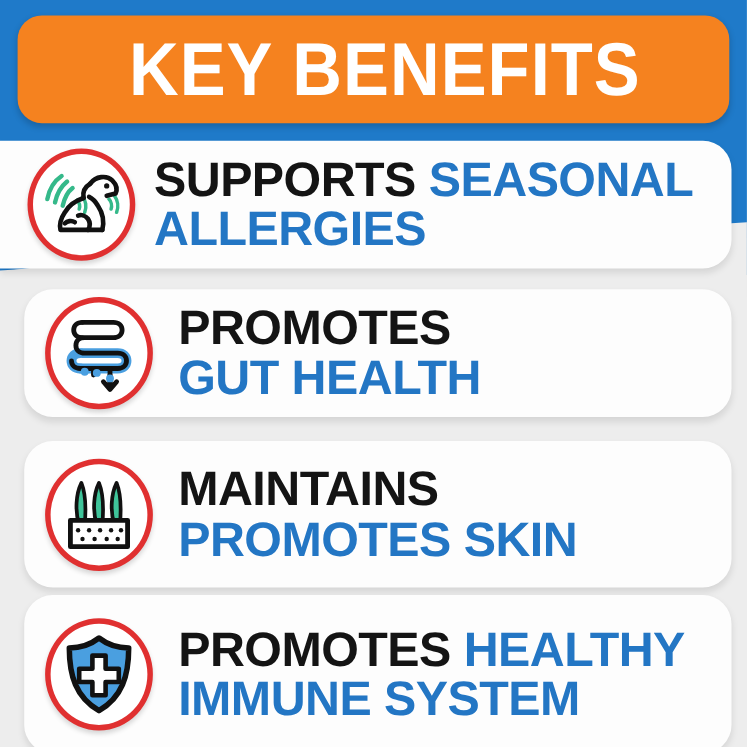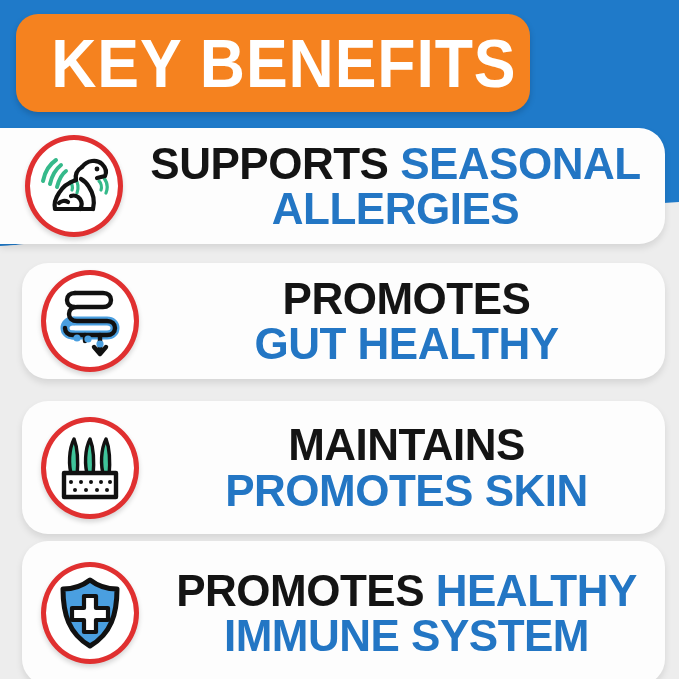--- a/index.html
+++ b/index.html
@@ -25,21 +25,21 @@
   }
   #bg-wedge svg { display:block; }
 
   #bg-gray {
     position:absolute; left:0; top:246px; width:679px; height:433px;
     background:#ededed; z-index:0;
   }
 
   
   #banner {
-    position:absolute; left:16px; top:14px; width:514px; height:98px;
+    position:absolute; left:16px; top:14px; width:647px; height:98px;
     background:#f5821f;
     border-radius:22px;
     z-index:5;
     display:flex; align-items:center; justify-content:center;
     box-shadow:0 3px 6px rgba(0,0,0,.18);
     padding-left:21px;
   }
   #banner-title {
     color:#ffffff;
     font-size:68px;
@@ -53,21 +53,21 @@
 
   
   .card {
     position:absolute;
     left:22px;
     width:643px;
     background:#fdfdfd;
     border-radius:26px;
     z-index:4;
     box-shadow:0 4px 7px rgba(0,0,0,.10);
-    display:flex; align-items:center;text-align:center;
+    display:flex; align-items:center;
   }
   .card.first { left:0px; width:665px; border-radius:0 26px 26px 0; }
 
   .card-icon {
     position:absolute;
     left:18px;
     width:100px; height:104px;
     display:flex; align-items:center; justify-content:center;
     z-index:6;
   }
@@ -161,21 +161,21 @@
         </g>
         <path d="M45 58 L45 70 M39 64 L45 71 L51 64" fill="none" stroke="#111111" stroke-width="4.4" stroke-linecap="round" stroke-linejoin="round"></path>
         <circle cx="22" cy="55" r="3.6" fill="#4a9fe0"></circle>
         <circle cx="33" cy="56" r="3.6" fill="#4a9fe0"></circle>
         <circle cx="45" cy="61" r="3.6" fill="#4a9fe0"></circle>
       </svg>
     </div>
   </div>
   <div class="card-text">
     <span class="t-black">PROMOTES</span><br>
-    <span class="t-blue">GUT HEALTHY</span>
+    <span class="t-blue">GUT HEALTH</span>
   </div>
 </div>
 
 <div class="card" style="top:401px; height:133px;">
   <div class="card-icon">
     <div class="icon-ring">
       <svg width="68" height="70" viewBox="0 0 68 70">
         <g fill="#3fc49a" stroke="#111111" stroke-width="3.4" stroke-linejoin="round">
           <path d="M16 44 C12 32 13 16 18 6 C22 16 22 33 21 44 Z"></path>
           <path d="M32 44 C28 32 29 16 34 6 C38 16 38 33 37 44 Z"></path>

